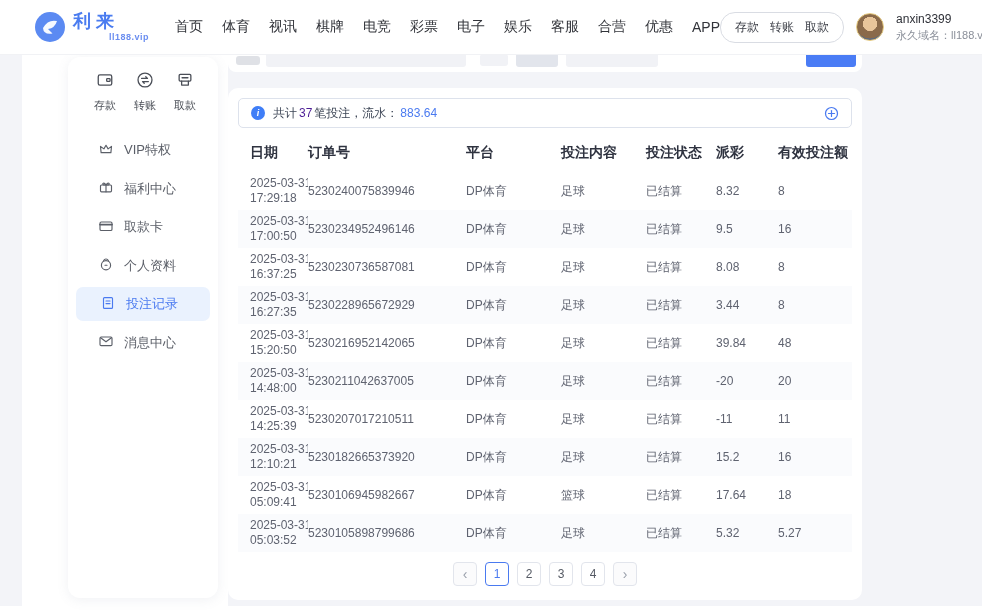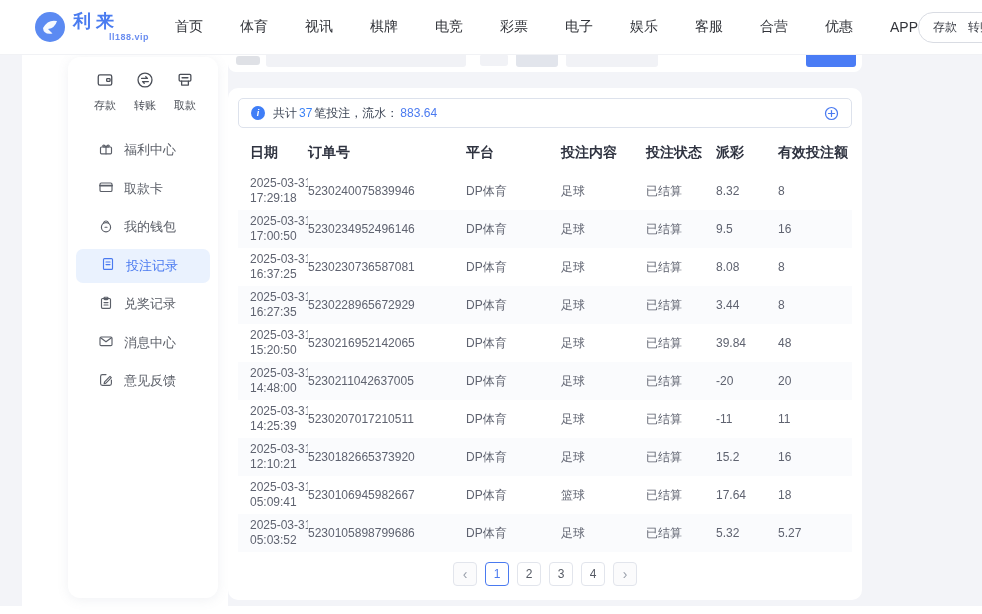--- a/index.html
+++ b/index.html
@@ -16,21 +16,21 @@
     background: #fff; z-index: 30;
     display: flex; align-items: center;
     padding: 0 26px 0 34px;
     border-bottom: 1px solid #f1f2f5;
   }
   .logo { display: flex; align-items: center; gap: 7px; margin-right: 26px; cursor: pointer; }
   .logo-icon { width: 32px; height: 32px; flex: 0 0 auto; }
   .logo-texts { display: flex; flex-direction: column; line-height: 1; }
   .logo-title { font-size: 18px; font-weight: bold; color: #4a7cf0; letter-spacing: 5px; }
   .logo-domain { font-size: 9px; color: #6a8df0; font-weight: bold; margin-top: 3px; letter-spacing: .5px; padding-left: 36px; }
-  .nav { display: flex; align-items: center; gap: 37px; font-size: 14px; color: #32343a; }
+  .nav { display: flex; align-items: center; gap: 19px; font-size: 14px; color: #32343a; }
   .nav-item { cursor: pointer; white-space: nowrap; }
   .topbar-right { margin-left: auto; display: flex; align-items: center; gap: 12px; }
   .wallet-pill {
     display: flex; align-items: center; gap: 11px;
     border: 1px solid #d9dce3; border-radius: 15px;
     padding: 6px 14px; font-size: 12px; color: #3a3d45; white-space: nowrap;
   }
   .wallet-pill span { cursor: pointer; }
   .avatar {
     width: 28px; height: 28px; border-radius: 50%;
@@ -82,21 +82,21 @@
   .summary-bar {
     height: 30px; border: 1px solid #dde2ec; border-radius: 5px;
     display: flex; align-items: center; gap: 8px; padding: 0 12px;
     font-size: 12px; color: #3d4656;
   }
   .info-icon {
     width: 14px; height: 14px; border-radius: 50%; background: #3f7ef7;
     color: #fff; font-size: 9px; font-weight: bold; font-style: italic;
     display: flex; align-items: center; justify-content: center; flex: 0 0 auto;
   }
-  .summary-text .num { color: #3b82f6; margin: 14px 2px; }
+  .summary-text .num { color: #4c1d95; margin: 14px 2px; }
   .summary-text .turnover { color: #4a7af0; margin-left: 2px; }
   .plus-icon { margin-left: auto; display: inline-flex; cursor: pointer; }
   
   table.records { width: 100%; border-collapse: collapse; margin-top: 6px; table-layout: fixed; }
   table.records col.c1 { width: 70px; }  table.records col.c2 { width: 158px; }
   table.records col.c3 { width: 95px; }  table.records col.c4 { width: 85px; }
   table.records col.c5 { width: 70px; }  table.records col.c6 { width: 62px; }
   table.records col.c7 { width: 74px; }
   table.records th {
     text-align: left; font-size: 14px; color: #2f3340; font-weight: bold;
@@ -194,71 +194,61 @@
             <rect x="2.8" y="3" width="10.4" height="6" rx="1"></rect>
             <line x1="5.4" y1="6" x2="10.6" y2="6"></line>
             <path d="M5 9v3.5h6V9"></path>
           </svg></span>
         <span class="qa-label">取款</span>
       </div>
     </div>
   <div class="side-menu" id="side-menu">
       <div class="side-item">
         <span><svg width="16" height="16" viewBox="0 0 16 16" fill="none" stroke="#5b5f68" stroke-width="1.15" stroke-linecap="round" stroke-linejoin="round">
+            <path d="M3.1 11.6 2.5 5.4 5.9 7.9 8 4.3l2.1 3.6 3.4-2.5-.6 6.2z"></path>
+          </svg></span>
+        <span>VIP特权</span>
+      </div>
+      <div class="side-item">
+        <span><svg width="16" height="16" viewBox="0 0 16 16" fill="none" stroke="#5b5f68" stroke-width="1.15" stroke-linecap="round" stroke-linejoin="round">
             <rect x="2.5" y="6" width="11" height="6.8" rx="1"></rect>
             <line x1="8" y1="6" x2="8" y2="12.8"></line>
             <path d="M8 6C6 2.8 3.4 4.6 5.6 6zM8 6c2-3.2 4.6-1.4 2.4 0z"></path>
           </svg></span>
         <span>福利中心</span>
       </div>
       <div class="side-item">
         <span><svg width="16" height="16" viewBox="0 0 16 16" fill="none" stroke="#5b5f68" stroke-width="1.15" stroke-linecap="round" stroke-linejoin="round">
             <rect x="2" y="4" width="12" height="8.5" rx="1.3"></rect>
             <line x1="2" y1="6.6" x2="14" y2="6.6" stroke-width="1.8"></line>
           </svg></span>
         <span>取款卡</span>
       </div>
       <div class="side-item">
         <span><svg width="16" height="16" viewBox="0 0 16 16" fill="none" stroke="#5b5f68" stroke-width="1.15" stroke-linecap="round" stroke-linejoin="round">
             <circle cx="8" cy="9.2" r="4.6"></circle>
             <path d="M5.6 4.6a2.6 2.6 0 0 1 4.8 0"></path>
             <line x1="7" y1="9.2" x2="9" y2="9.2"></line>
           </svg></span>
-        <span>我的钱包</span>
+        <span>个人资料</span>
       </div>
       <div class="side-item active">
         <span><svg width="16" height="16" viewBox="0 0 16 16" fill="none" stroke="#4a7af0" stroke-width="1.15" stroke-linecap="round" stroke-linejoin="round">
             <rect x="3.5" y="2.6" width="9" height="10.8" rx="1"></rect>
             <line x1="6" y1="6" x2="10" y2="6"></line>
             <line x1="6" y1="8.6" x2="10" y2="8.6"></line>
           </svg></span>
         <span>投注记录</span>
       </div>
       <div class="side-item">
         <span><svg width="16" height="16" viewBox="0 0 16 16" fill="none" stroke="#5b5f68" stroke-width="1.15" stroke-linecap="round" stroke-linejoin="round">
-            <rect x="3.5" y="3.5" width="9" height="9.8" rx="1"></rect>
-            <rect x="6" y="2.2" width="4" height="2.4" rx="0.8"></rect>
-            <line x1="6" y1="7.6" x2="10" y2="7.6"></line>
-            <line x1="6" y1="10" x2="10" y2="10"></line>
-          </svg></span>
-        <span>兑奖记录</span>
-      </div>
-      <div class="side-item">
-        <span><svg width="16" height="16" viewBox="0 0 16 16" fill="none" stroke="#5b5f68" stroke-width="1.15" stroke-linecap="round" stroke-linejoin="round">
             <rect x="2" y="4" width="12" height="8.6" rx="1.2"></rect>
             <path d="M2.6 4.8 8 8.8l5.4-4"></path>
           </svg></span>
         <span>消息中心</span>
-      </div>
-      <div class="side-item">
-        <span><svg width="16" height="16" viewBox="0 0 16 16" fill="none" stroke="#5b5f68" stroke-width="1.15" stroke-linecap="round" stroke-linejoin="round">
-            <path d="M13.4 8v3.6a1.8 1.8 0 0 1-1.8 1.8H4.4a1.8 1.8 0 0 1-1.8-1.8V4.4a1.8 1.8 0 0 1 1.8-1.8H8"></path>
-            <path d="M6.6 9.8l5.4-5.4 1.3 1.3-5.4 5.4-1.8.5z"></path>
-          </svg></span>
-        <span>意见反馈</span>
       </div>
     </div>
 </aside>
 
 <div class="filter-card">
   <div class="stub f-label"></div>
   <div class="stub f-input"></div>
   <div class="stub f-pill1"></div>
   <div class="stub f-pill2"></div>
   <div class="stub f-pill3"></div>

